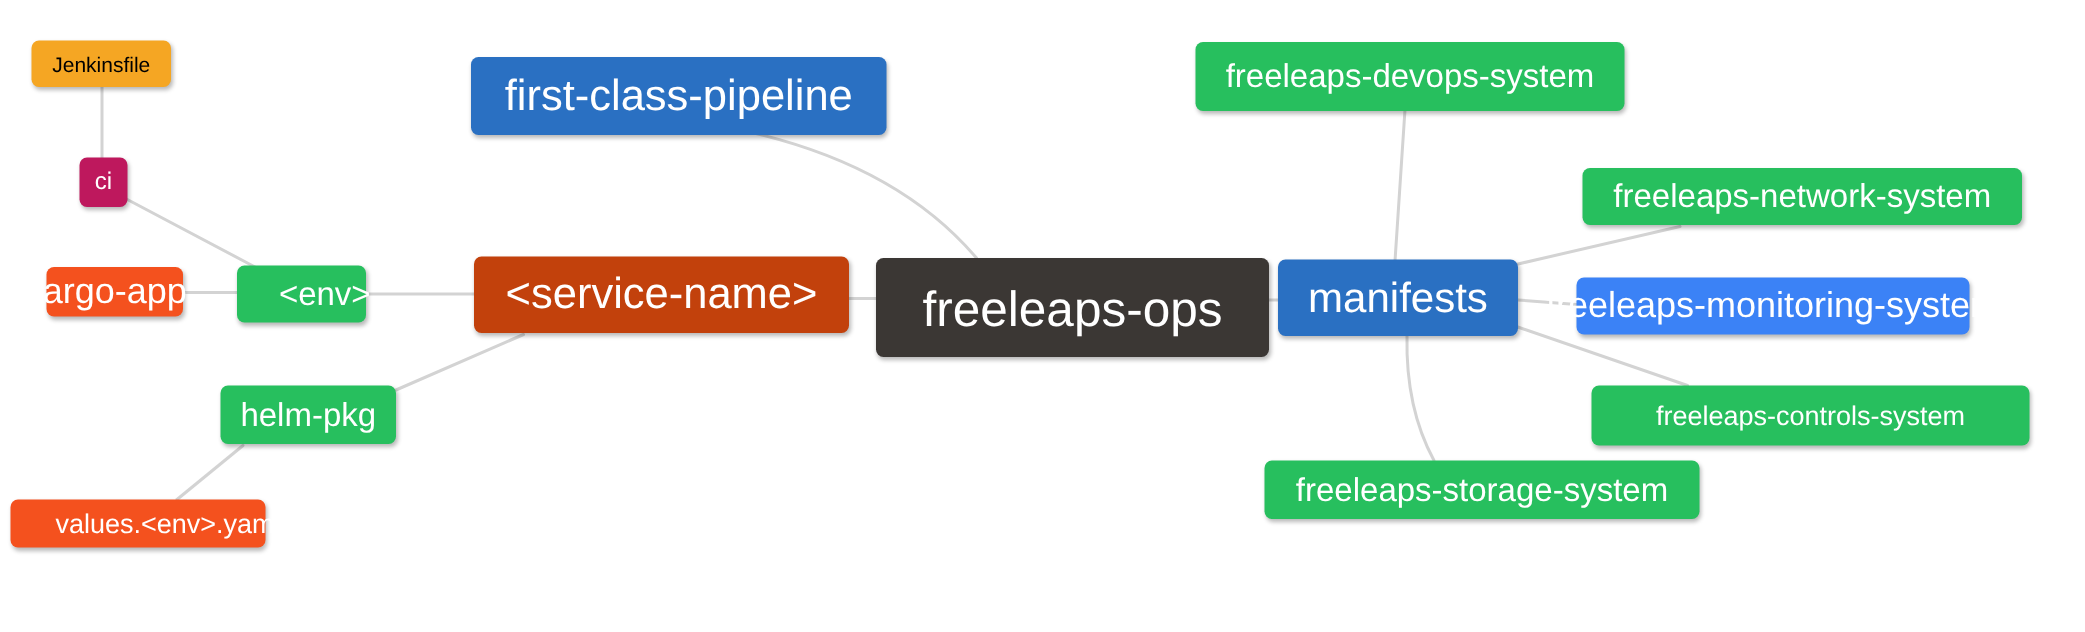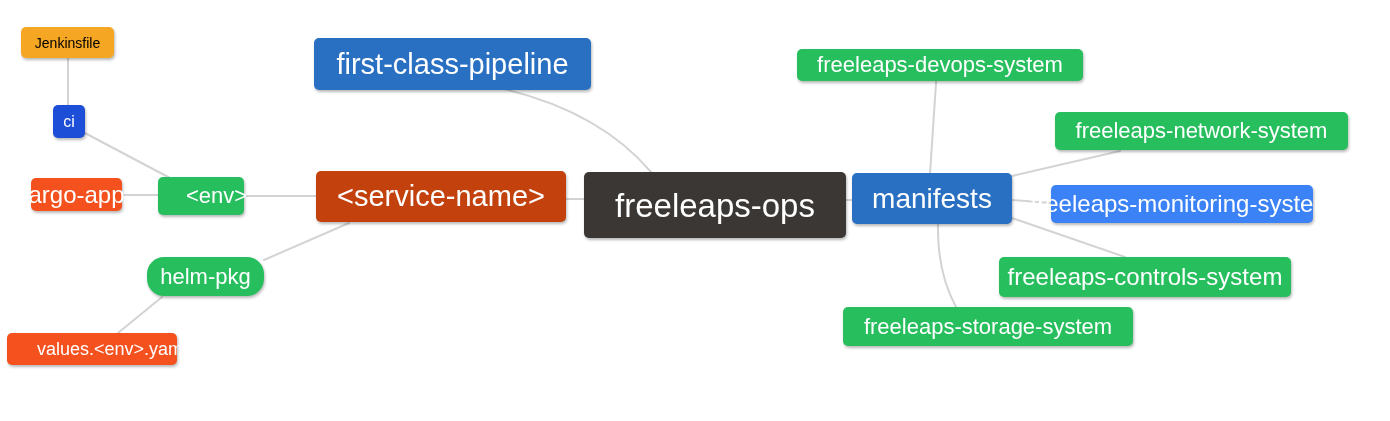--- a/index.html
+++ b/index.html
@@ -51,28 +51,28 @@
       <path d="M 504 89 Q 600 112 651 172" fill="none" stroke="#d3d3d3" stroke-width="2" stroke-linecap="round"></path>
       <line x1="846" y1="200" x2="852" y2="200" stroke="#d3d3d3" stroke-width="2" stroke-linecap="round"></line>
       <line x1="930" y1="174" x2="937" y2="68" stroke="#d3d3d3" stroke-width="2" stroke-linecap="round"></line>
       <line x1="1012" y1="176" x2="1120" y2="151" stroke="#d3d3d3" stroke-width="2" stroke-linecap="round"></line>
       <line x1="1012" y1="200" x2="1051" y2="203" stroke="#d3d3d3" stroke-width="2" stroke-linecap="round"></line>
       <line x1="1009" y1="217" x2="1125" y2="257" stroke="#d3d3d3" stroke-width="2" stroke-linecap="round"></line>
       <path d="M 938 224 Q 937 272 956 307" fill="none" stroke="#d3d3d3" stroke-width="2" stroke-linecap="round"></path>
     </svg>
   <div id="node-layer">
       <div class="node" style="left: 21px; top: 27px; width: 93px; height: 31px; font-size: 14px; background: rgb(245, 166, 35); color: #000000;">Jenkinsfile</div>
-      <div class="node" style="left: 53px; top: 105px; width: 32px; height: 33px; font-size: 16px; background: #1d4ed8; color: rgb(255, 255, 255);">ci</div>
+      <div class="node" style="left: 53px; top: 105px; width: 32px; height: 33px; font-size: 16px; background: #be185d; color: rgb(255, 255, 255);">ci</div>
       <div class="node" style="left: 31px; top: 178px; width: 91px; height: 33px; font-size: 24px; background: rgb(244, 81, 30); color: rgb(255, 255, 255);">argo-app</div>
       <div class="node" style="left: 158px; top: 177px; width: 86px; height: 38px; font-size: 22px; background: rgb(39, 191, 94); color: rgb(255, 255, 255); padding-left: 31px;">&lt;env&gt;</div>
-      <div class="node" style="left: 147px; top: 257px; width: 117px; height: 39px; font-size: 22px; background: rgb(39, 191, 94); color: rgb(255, 255, 255); border-radius: 17px;">helm-pkg</div>
+      <div class="node" style="left: 147px; top: 257px; width: 117px; height: 39px; font-size: 22px; background: rgb(39, 191, 94); color: rgb(255, 255, 255);">helm-pkg</div>
       <div class="node" style="left: 7px; top: 333px; width: 170px; height: 32px; font-size: 18px; background: rgb(244, 81, 30); color: rgb(255, 255, 255); padding-left: 40px;">values.&lt;env&gt;.yaml</div>
       <div class="node" style="left: 314px; top: 38px; width: 277px; height: 52px; font-size: 29px; background: rgb(42, 112, 194); color: rgb(255, 255, 255);">first-class-pipeline</div>
       <div class="node" style="left: 316px; top: 171px; width: 250px; height: 51px; font-size: 29px; background: #c2410c; color: rgb(255, 255, 255);">&lt;service-name&gt;</div>
       <div class="node" style="left: 584px; top: 172px; width: 262px; height: 66px; font-size: 33px; background: rgb(59, 55, 52); color: rgb(255, 255, 255);">freeleaps-ops</div>
       <div class="node" style="left: 852px; top: 173px; width: 160px; height: 51px; font-size: 28px; background: rgb(42, 112, 194); color: rgb(255, 255, 255);">manifests</div>
-      <div class="node" style="left: 797px; top: 28px; width: 286px; height: 32px; font-size: 22px; background: rgb(39, 191, 94); color: rgb(255, 255, 255); margin-top: 21px;">freeleaps-devops-system</div>
+      <div class="node" style="left: 797px; top: 28px; width: 286px; height: 46px; font-size: 22px; background: rgb(39, 191, 94); color: rgb(255, 255, 255);">freeleaps-devops-system</div>
       <div class="node" style="left: 1055px; top: 112px; width: 293px; height: 38px; font-size: 22px; background: rgb(39, 191, 94); color: rgb(255, 255, 255);">freeleaps-network-system</div>
       <div class="node" style="left: 1051px; top: 185px; width: 262px; height: 38px; font-size: 24px; background: #3b82f6; color: rgb(255, 255, 255);">freeleaps-monitoring-system</div>
-      <div class="node" style="left: 999px; top: 257px; width: 292px; height: 40px; font-size: 24px; background: rgb(39, 191, 94); color: rgb(255, 255, 255);">freeleaps-controls-system</div>
+      <div class="node" style="left: 1061px; top: 257px; width: 292px; height: 40px; font-size: 18px; background: rgb(39, 191, 94); color: rgb(255, 255, 255);">freeleaps-controls-system</div>
       <div class="node" style="left: 815px; top: 307px; width: 290px; height: 39px; font-size: 22px; background: rgb(39, 191, 94); color: rgb(255, 255, 255); margin-left: 28px;">freeleaps-storage-system</div>
     </div>
 </div>
 
 </body></html>

